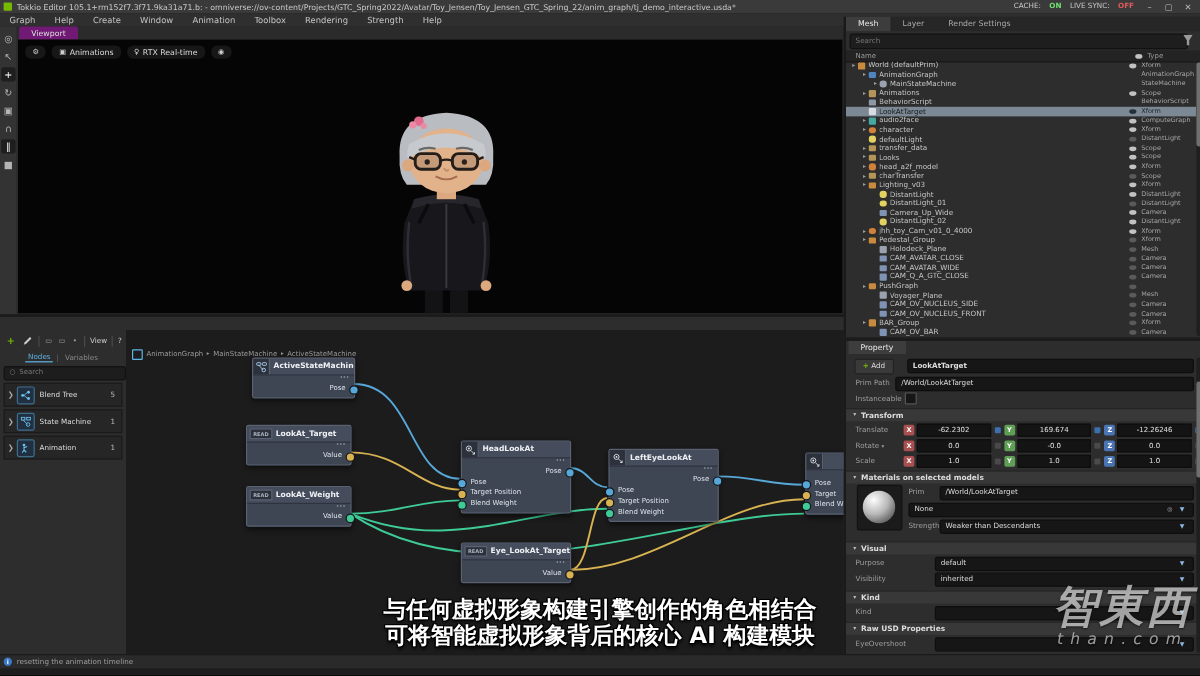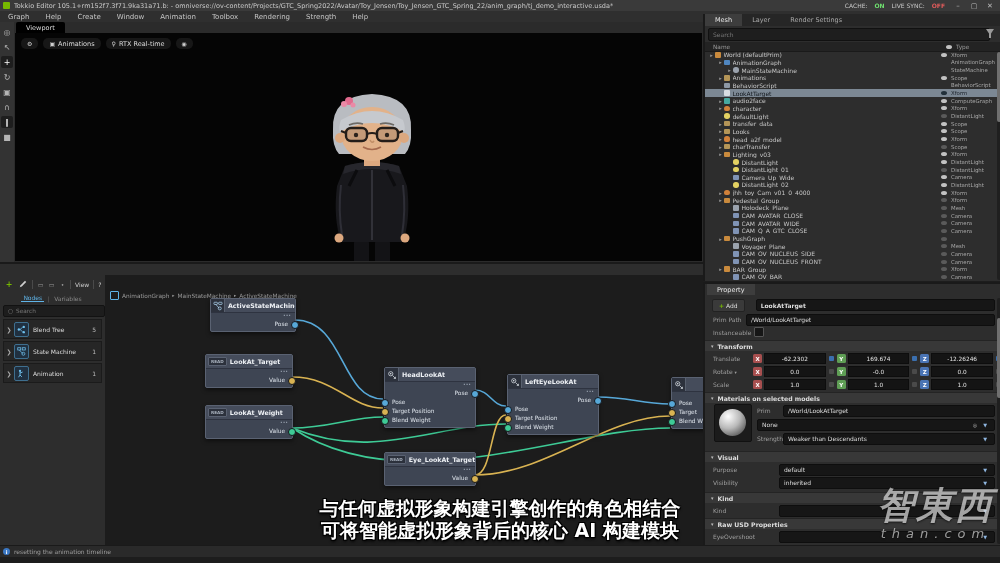--- a/index.html
+++ b/index.html
@@ -19,21 +19,21 @@
            display:flex;align-items:center;font-size:7px;color:#c4c4c4;}
   .menu-item{padding:0 8px;}
   
   #left-strip{left:0;top:22px;width:14px;height:240px;background:#333;display:flex;flex-direction:column;
               align-items:center;padding-top:4px;gap:3px;}
   .tool{width:12px;height:12px;display:flex;align-items:center;justify-content:center;color:#b5b5b5;
         font-size:8px;border-radius:2px;}
   .tool.active{background:#1e1e1e;color:#fff;}
   
   #vp-frame{left:14px;top:22px;width:689px;height:240px;background:#2b2b2b;}
-  #vp-tab{position:absolute;left:2px;top:0;height:11px;padding:0 10px;background:#000000;color:#ddd;
+  #vp-tab{position:absolute;left:2px;top:0;height:11px;padding:0 10px;background:#701a75;color:#ddd;
           font-size:6.5px;display:flex;align-items:center;border-radius:2px 2px 0 0;}
   #vp-canvas{position:absolute;left:1px;top:11px;width:687px;height:228px;background:#050505;overflow:hidden;}
   #vp-toolbar{position:absolute;left:6px;top:5px;display:flex;gap:5px;align-items:center;}
   .vp-pill{background:rgba(25,25,25,.92);border-radius:5px;height:11px;display:flex;align-items:center;
            gap:3px;padding:0 6px;font-size:6.5px;color:#ddd;}
   .vp-ico{font-size:6px;color:#cfcfcf;}
   
   #stage{left:703px;top:14px;width:297px;height:267px;background:#2d2d2d;border-left:2px solid #1a1a1a;}
   .tabs{display:flex;height:12px;background:#262626;font-size:6.5px;}
   .tab{padding:0 10px;display:flex;align-items:center;color:#aaa;}

